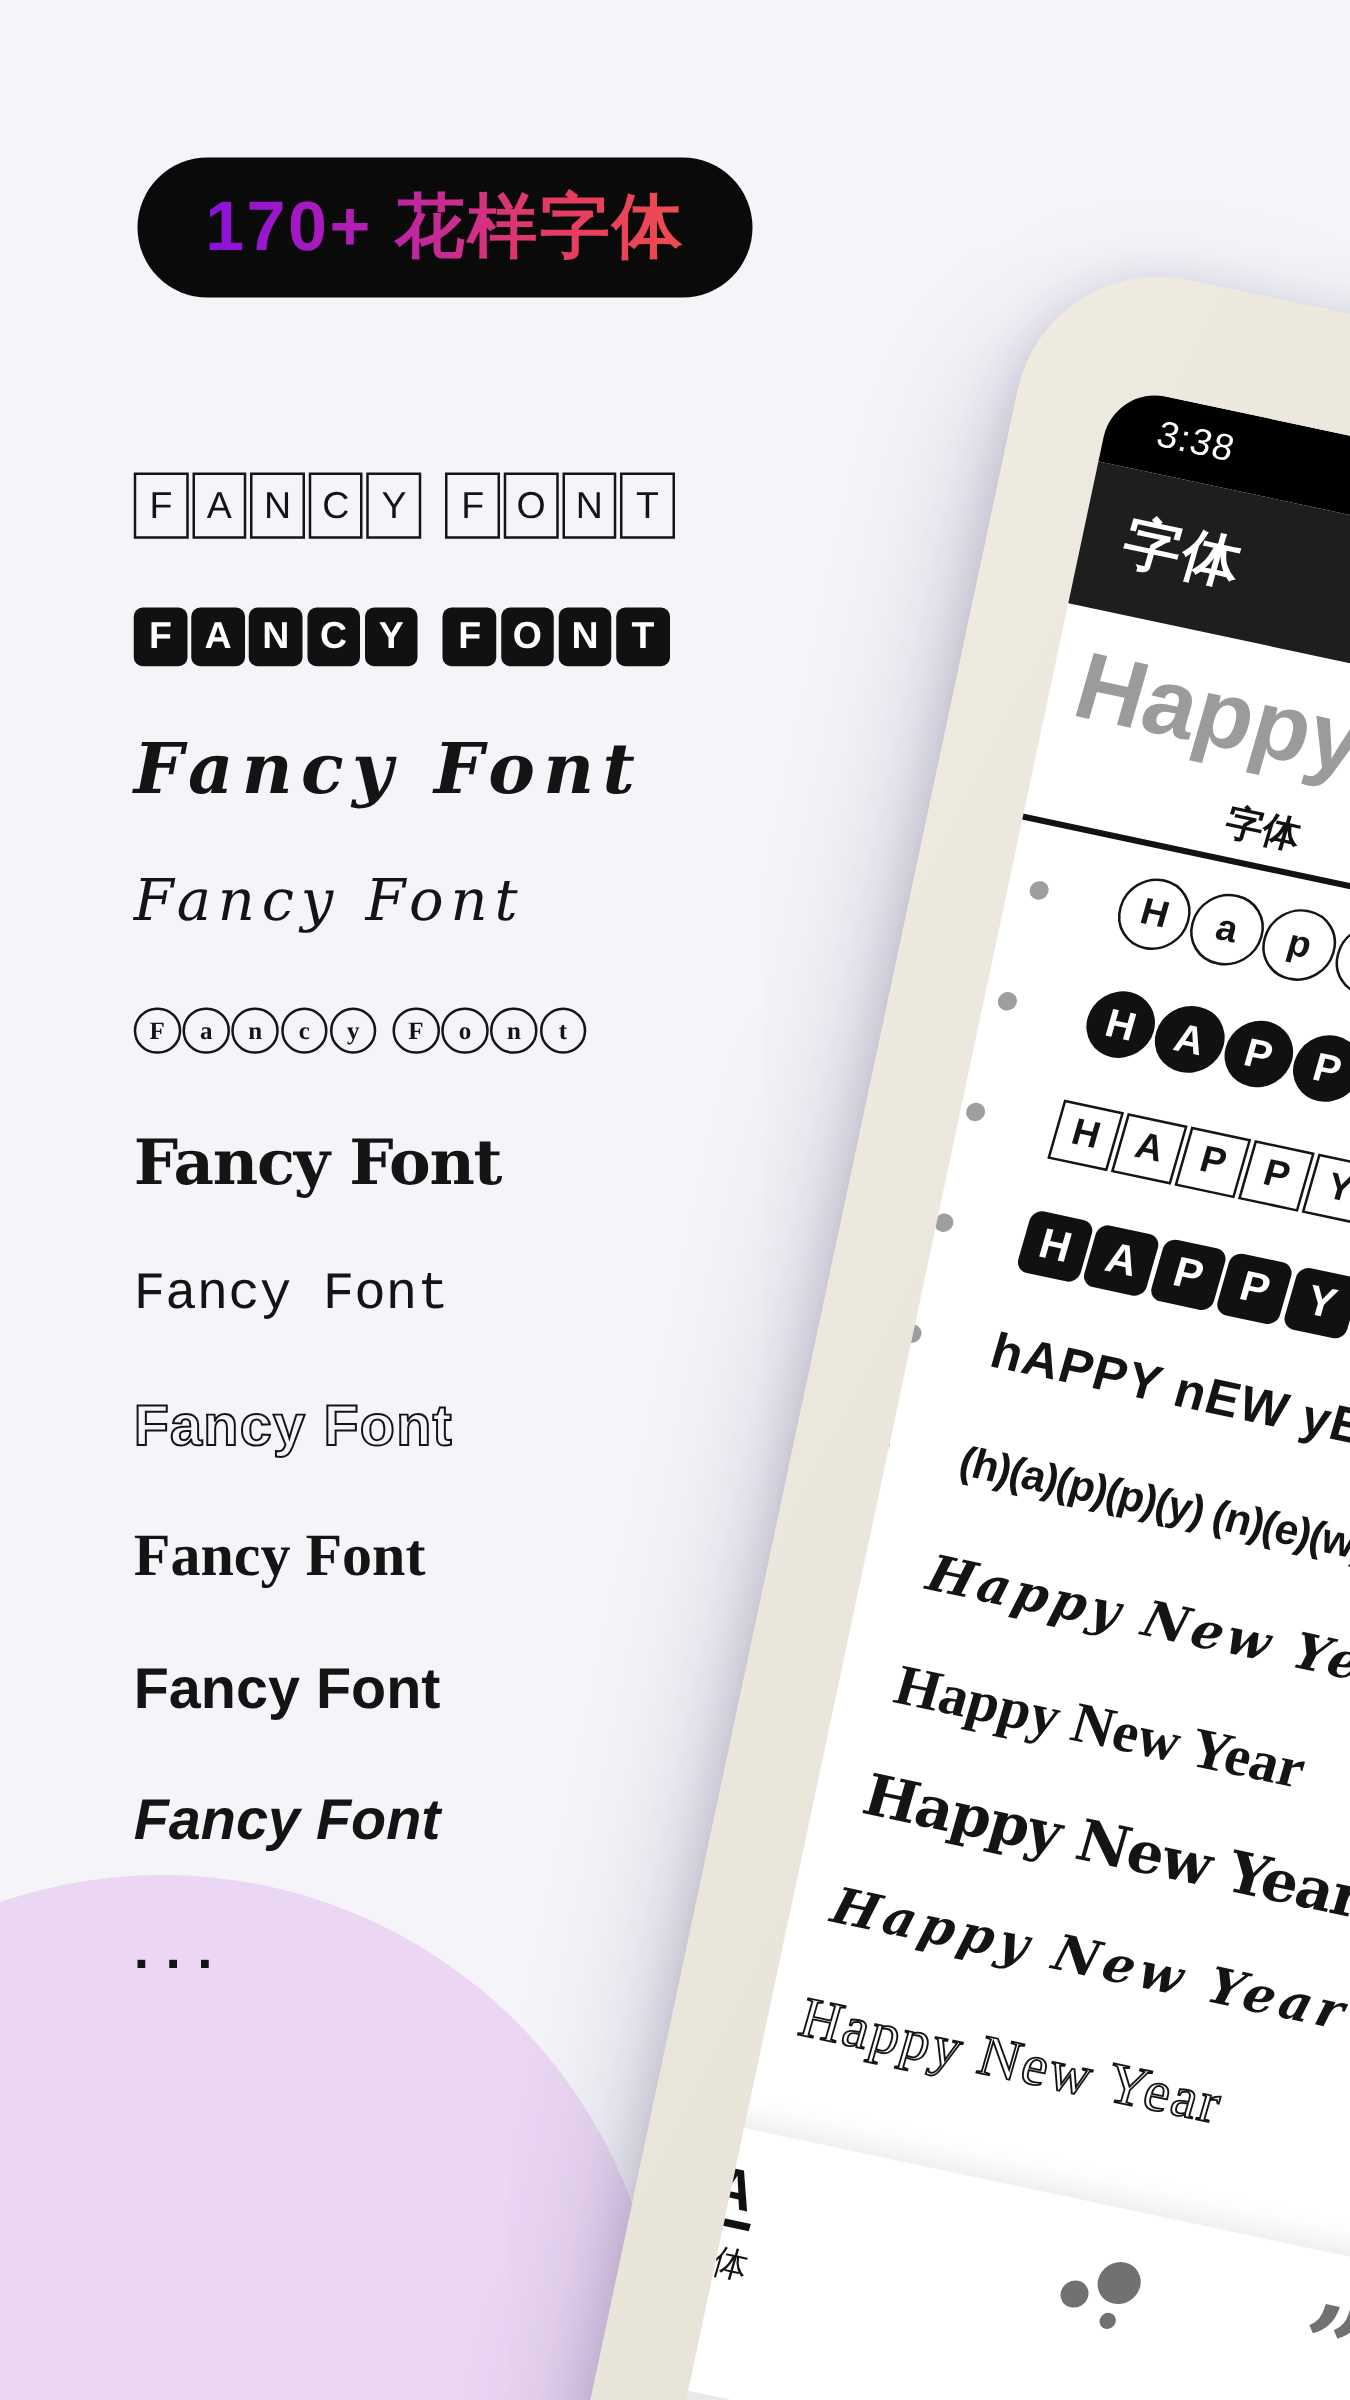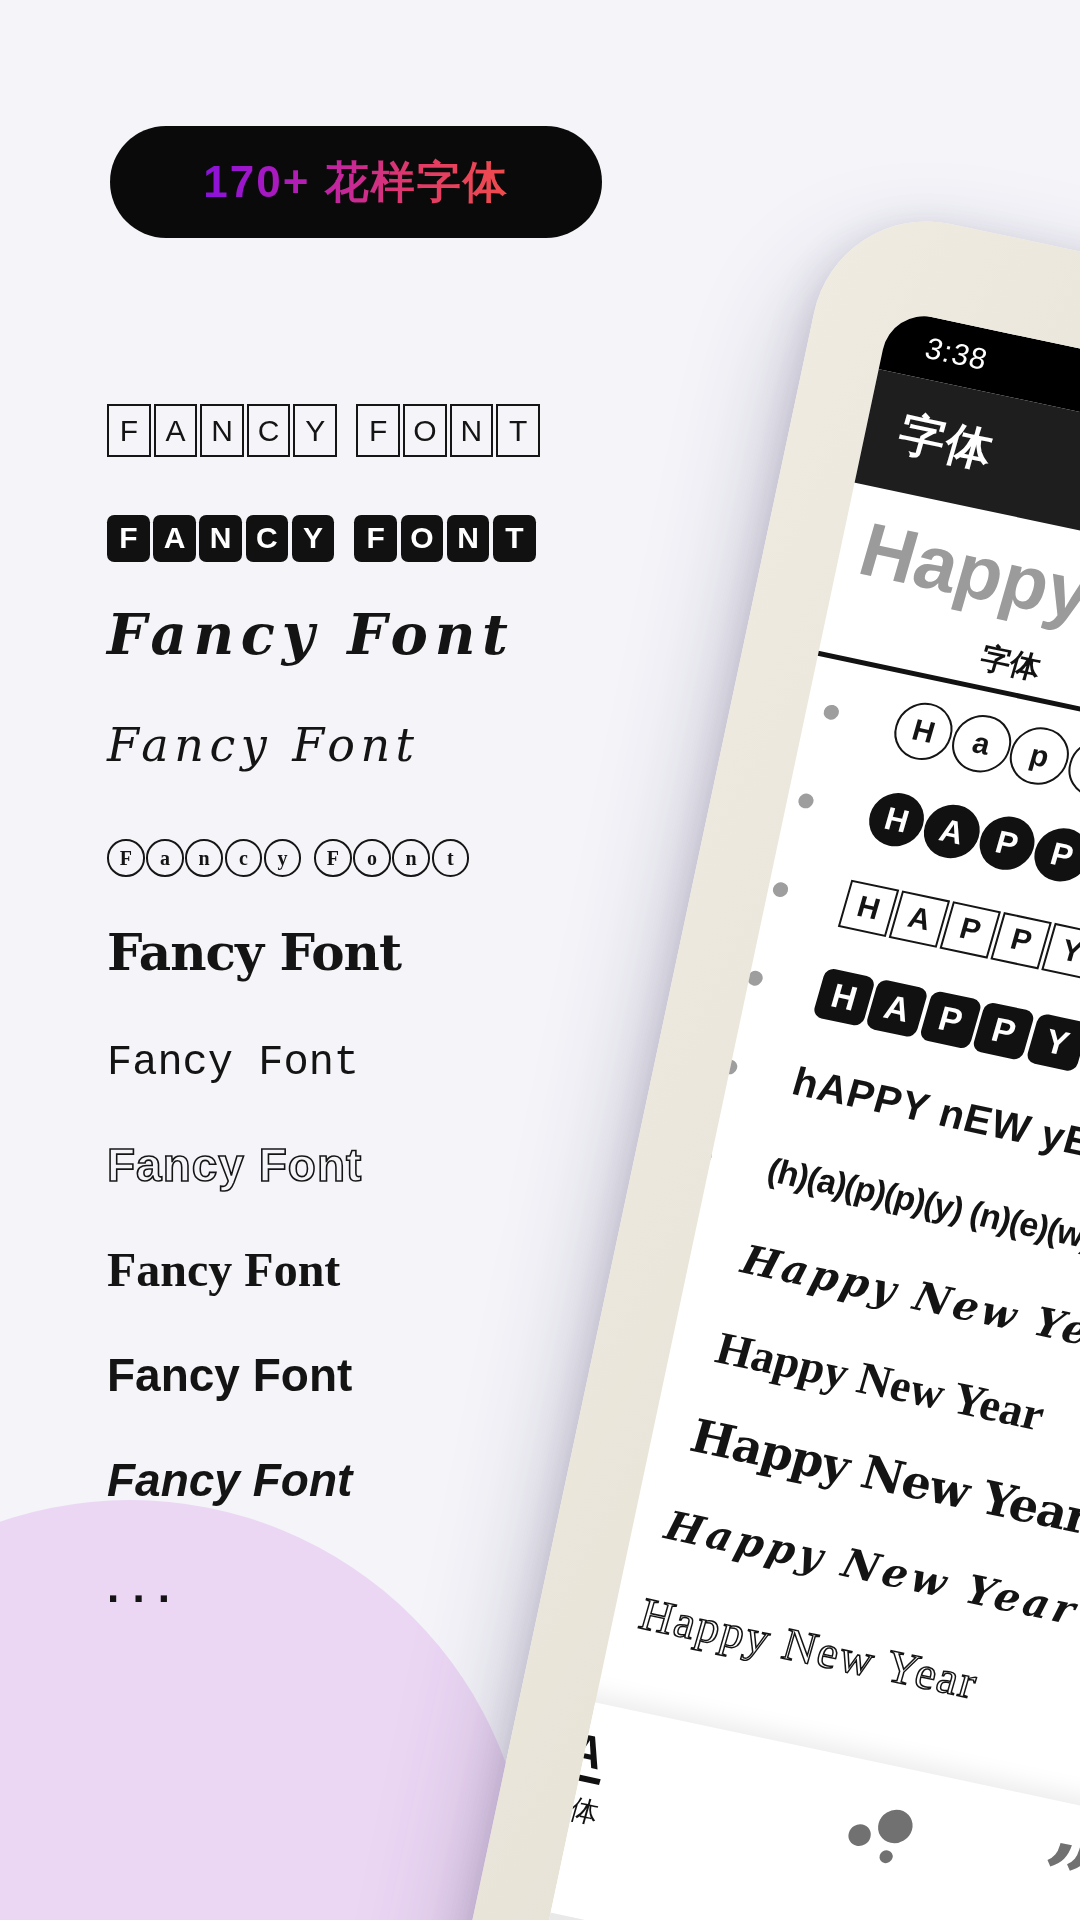--- a/index.html
+++ b/index.html
@@ -14,28 +14,28 @@
     position:absolute;left:-270px;top:1500px;width:800px;height:800px;
     border-radius:50%;background:#EBD7F4;z-index:1;
   }
   
   .badge{
     position:absolute;left:110px;top:126px;width:492px;height:112px;
     background:#0A0A0A;border-radius:58px;z-index:2;
     display:flex;align-items:center;justify-content:center;
   }
   .badge-text{
-    font-size:44px;font-weight:bold;letter-spacing:2px;
+    font-size:56px;font-weight:bold;letter-spacing:2px;
     background:linear-gradient(90deg,#8A11DC 0%,#B81FB0 35%,#E23A67 70%,#EF4C4C 100%);
     -webkit-background-clip:text;background-clip:text;color:transparent;
     white-space:nowrap;
   }
   
   .samples{position:absolute;left:107px;top:352px;z-index:2;width:520px;}
-  .s-row{height:105px;display:flex;align-items:flex-end;white-space:nowrap;}
+  .s-row{height:105px;display:flex;align-items:center;white-space:nowrap;}
   
   .ch{display:inline-flex;align-items:center;justify-content:center;vertical-align:middle;line-height:1;}
   .sp{display:inline-block;width:.55em;}
   .st-boxed{font-size:30px;}
   .st-boxed .ch{width:1.32em;height:1.62em;border:.085em solid #151515;margin-right:.1em;font-weight:500;}
   .st-boxed-fill{font-size:30px;}
   .st-boxed-fill .ch{width:1.42em;height:1.58em;background:#111;color:#fff;border-radius:.24em;margin-right:.12em;font-weight:600;}
   .st-circled{font-size:20px;font-family:"Liberation Serif",serif;}
   .st-circled .ch{width:1.68em;height:1.68em;border:.1em solid #151515;border-radius:50%;margin-right:.08em;font-weight:600;}
   .st-script-bold{font-size:56px;font-family:"DejaVu Serif",serif;font-style:italic;font-weight:700;letter-spacing:.12em;}

